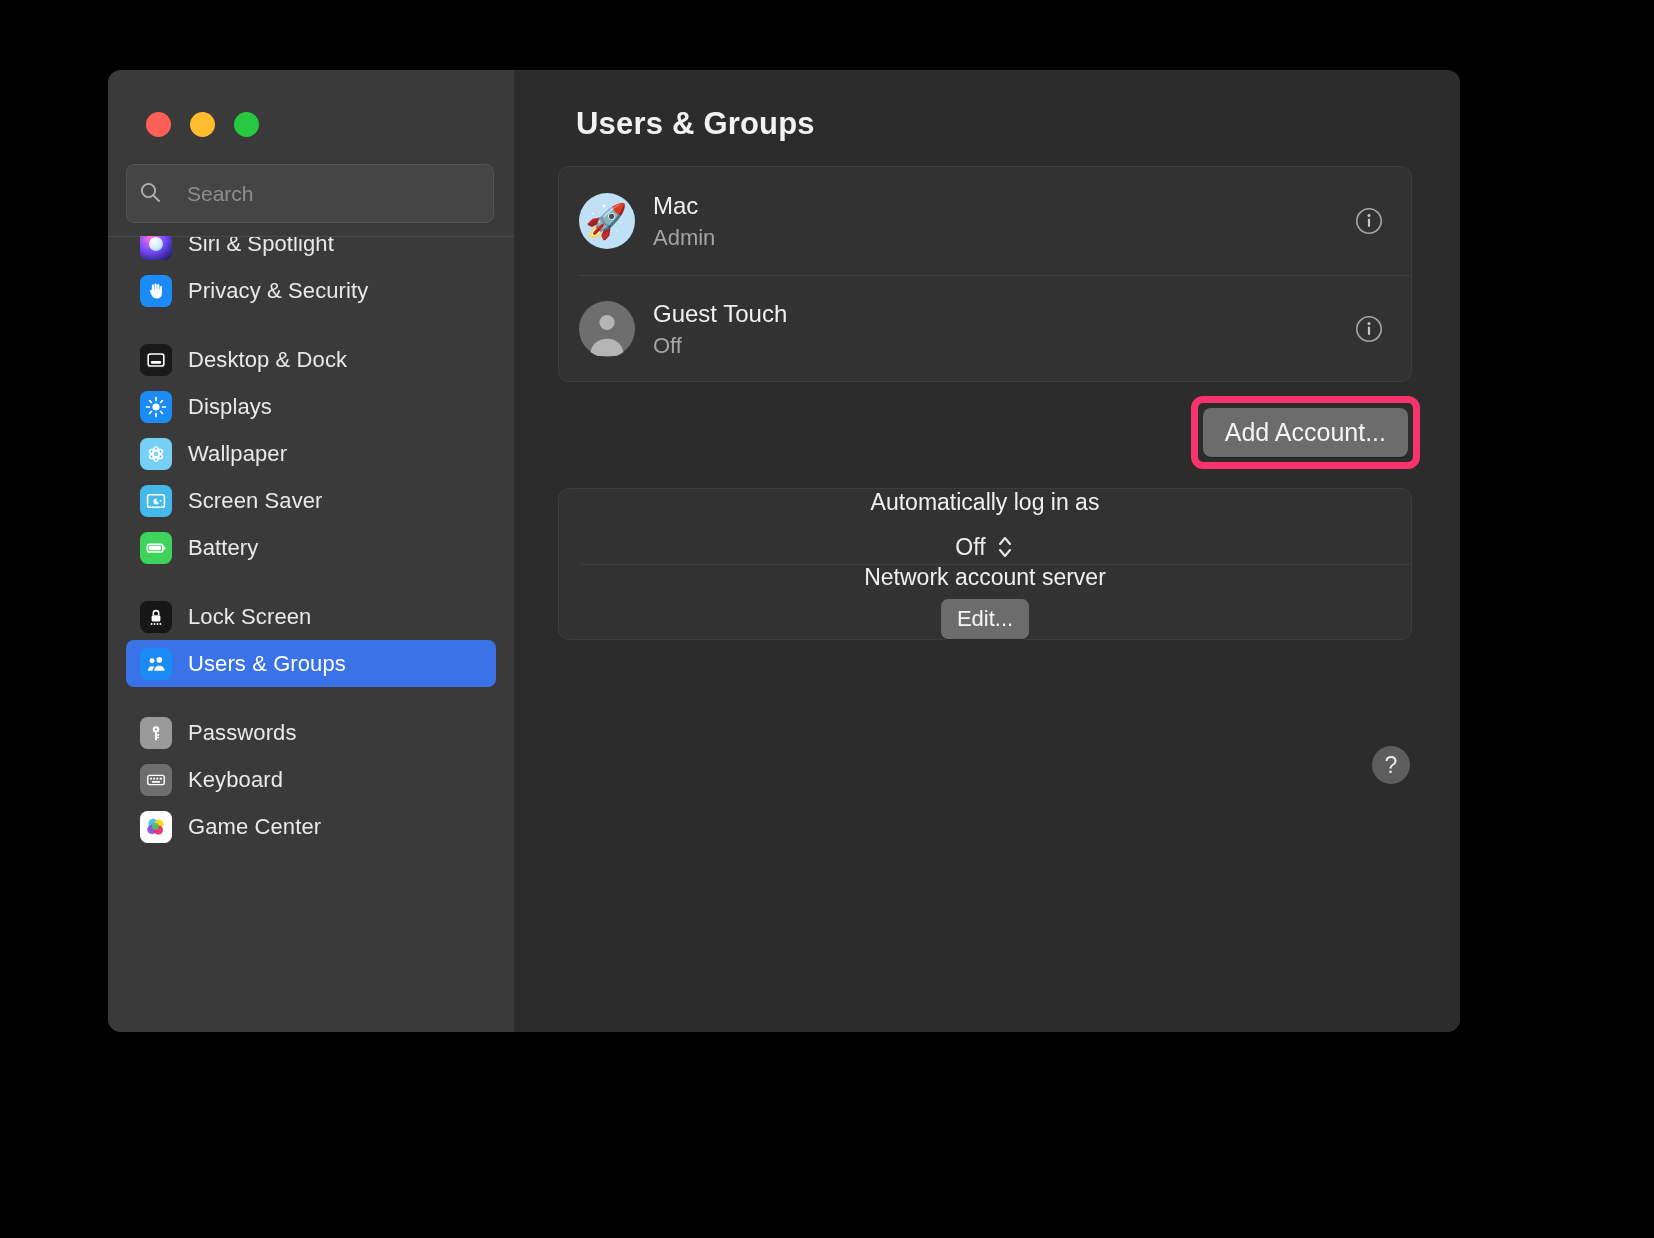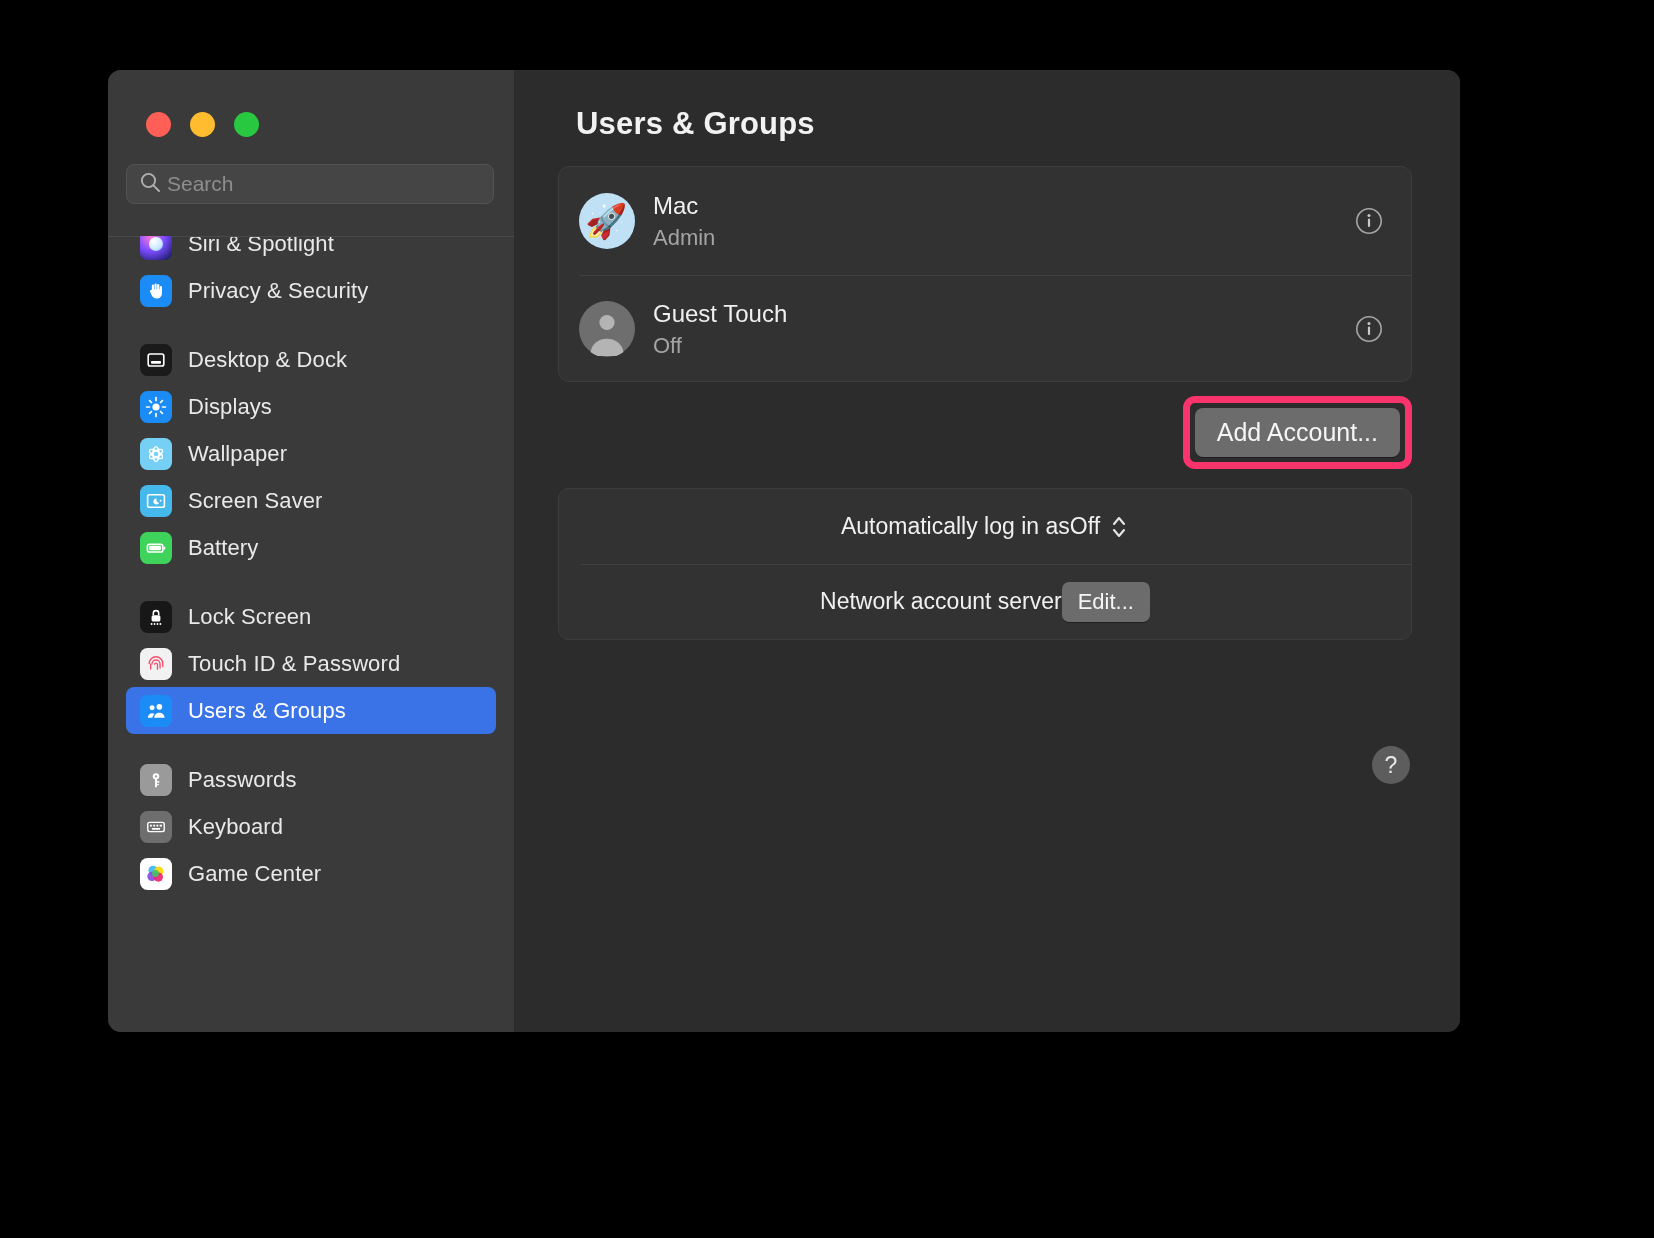--- a/index.html
+++ b/index.html
@@ -35,27 +35,27 @@
     display: flex; gap: 19px;
     padding: 42px 0 0 38px;
   }
   .dot { width: 25px; height: 25px; border-radius: 50%; }
   .dot.red { background: #ff5f56; }
   .dot.yellow { background: #febc2e; }
   .dot.green { background: #28c840; }
 
   .search-wrap { padding: 27px 20px 0 18px; }
   .search-box {
-    height: 40px;
+    height: 59px;
     border-radius: 8px;
     background: #454545;
     border: 1px solid #535353;
     display: flex; align-items: center;
     padding: 0 12px;
-    gap: 6px;
+    gap: 26px;
   }
   .search-box svg { flex: none; }
   .search-input {
     background: transparent; border: none; outline: none;
     color: #e8e8e8; font-size: 21px;
     font-family: "Liberation Sans", sans-serif;
     width: 100%;
   }
   .search-input::placeholder { color: #8e8e8e; }
 
@@ -149,24 +149,25 @@
   .row-sub  { font-size: 22px; color: #a4a4a4; }
   .info-btn {
     position: absolute; right: 28px; top: 50%;
     transform: translateY(-50%);
     width: 28px; height: 28px;
   }
 
   
   .lrow {
     display: flex; align-items: center;
-    justify-content: center;
+    justify-content: space-between;
     height: 75px;
     padding: 0 22px 0 22px;
     position: relative;
+    flex-direction: column;
   }
   .lrow + .lrow::before {
     content: "";
     position: absolute;
     left: 22px; right: 0; top: 0;
     height: 1px; background: #414141;
   }
   .lrow-label { font-size: 23px; color: #f0f0f0; }
   .lrow-right { display: flex; align-items: center; gap: 9px; }
   .lrow-value { font-size: 23px; color: #f0f0f0; }
@@ -184,21 +185,21 @@
     border: none;
     border-radius: 7px;
     padding: 7px 16px;
     cursor: default;
     box-shadow: 0 1px 0 rgba(0,0,0,.35);
   }
 
   
   #add-account-wrap {
     position: absolute;
-    right: 48px;
+    right: 40px;
     top: 326px;
     display: flex; align-items: center; justify-content: center;
   }
   .highlight {
     border: 7px solid #f9336b;
     border-radius: 12px;
     padding: 5px;
     background: #2c2c2c;
   }
   #add-account-btn {
@@ -337,31 +338,20 @@
                 <rect x="7.2" y="10" width="9.6" height="7" rx="1.7"></rect>
                 <circle cx="7.2" cy="19.6" r="1.05"></circle>
                   <circle cx="10.4" cy="19.6" r="1.05"></circle>
                 <circle cx="13.6" cy="19.6" r="1.05"></circle>
                   <circle cx="16.8" cy="19.6" r="1.05"></circle>
               </svg>
             </span>
             <span class="nav-label">Lock Screen</span>
           </div>
 
-          <div class="nav-item">
-            <span class="app-icon" style="background:#f2f2f2;">
-              <svg width="22" height="22" viewBox="0 0 24 24" fill="none" stroke="#f1506e" stroke-width="1.5" stroke-linecap="round">
-                <path d="M4.6 11.5a7.4 7.4 0 0 1 14.8 0v3.2"></path>
-                <path d="M7.6 12a4.4 4.4 0 0 1 8.8 0v4.4"></path>
-                <path d="M10.5 12.2a1.6 1.6 0 0 1 3.1 0v5.4"></path>
-                <path d="M6.2 17.5v-5.2"></path>
-              </svg>
-            </span>
-            <span class="nav-label">Touch ID &amp; Password</span>
-          </div>
 
           <div class="nav-item selected">
             <span class="app-icon" style="background:#1b8cf5;">
               <svg width="23" height="23" viewBox="0 0 24 24" fill="#fff">
                 <circle cx="15" cy="8.2" r="3"></circle>
                 <path d="M9.6 19.5c0-3 2.4-5.2 5.4-5.2s5.4 2.2 5.4 5.2z"></path>
                 <circle cx="7.4" cy="9.1" r="2.6"></circle>
                 <path d="M3 19.5c0-2.7 2-4.6 4.4-4.6 1 0 1.9.3 2.6.8-1.3 1-2.1 2.4-2.3 3.8z"></path>
               </svg>
             </span>

